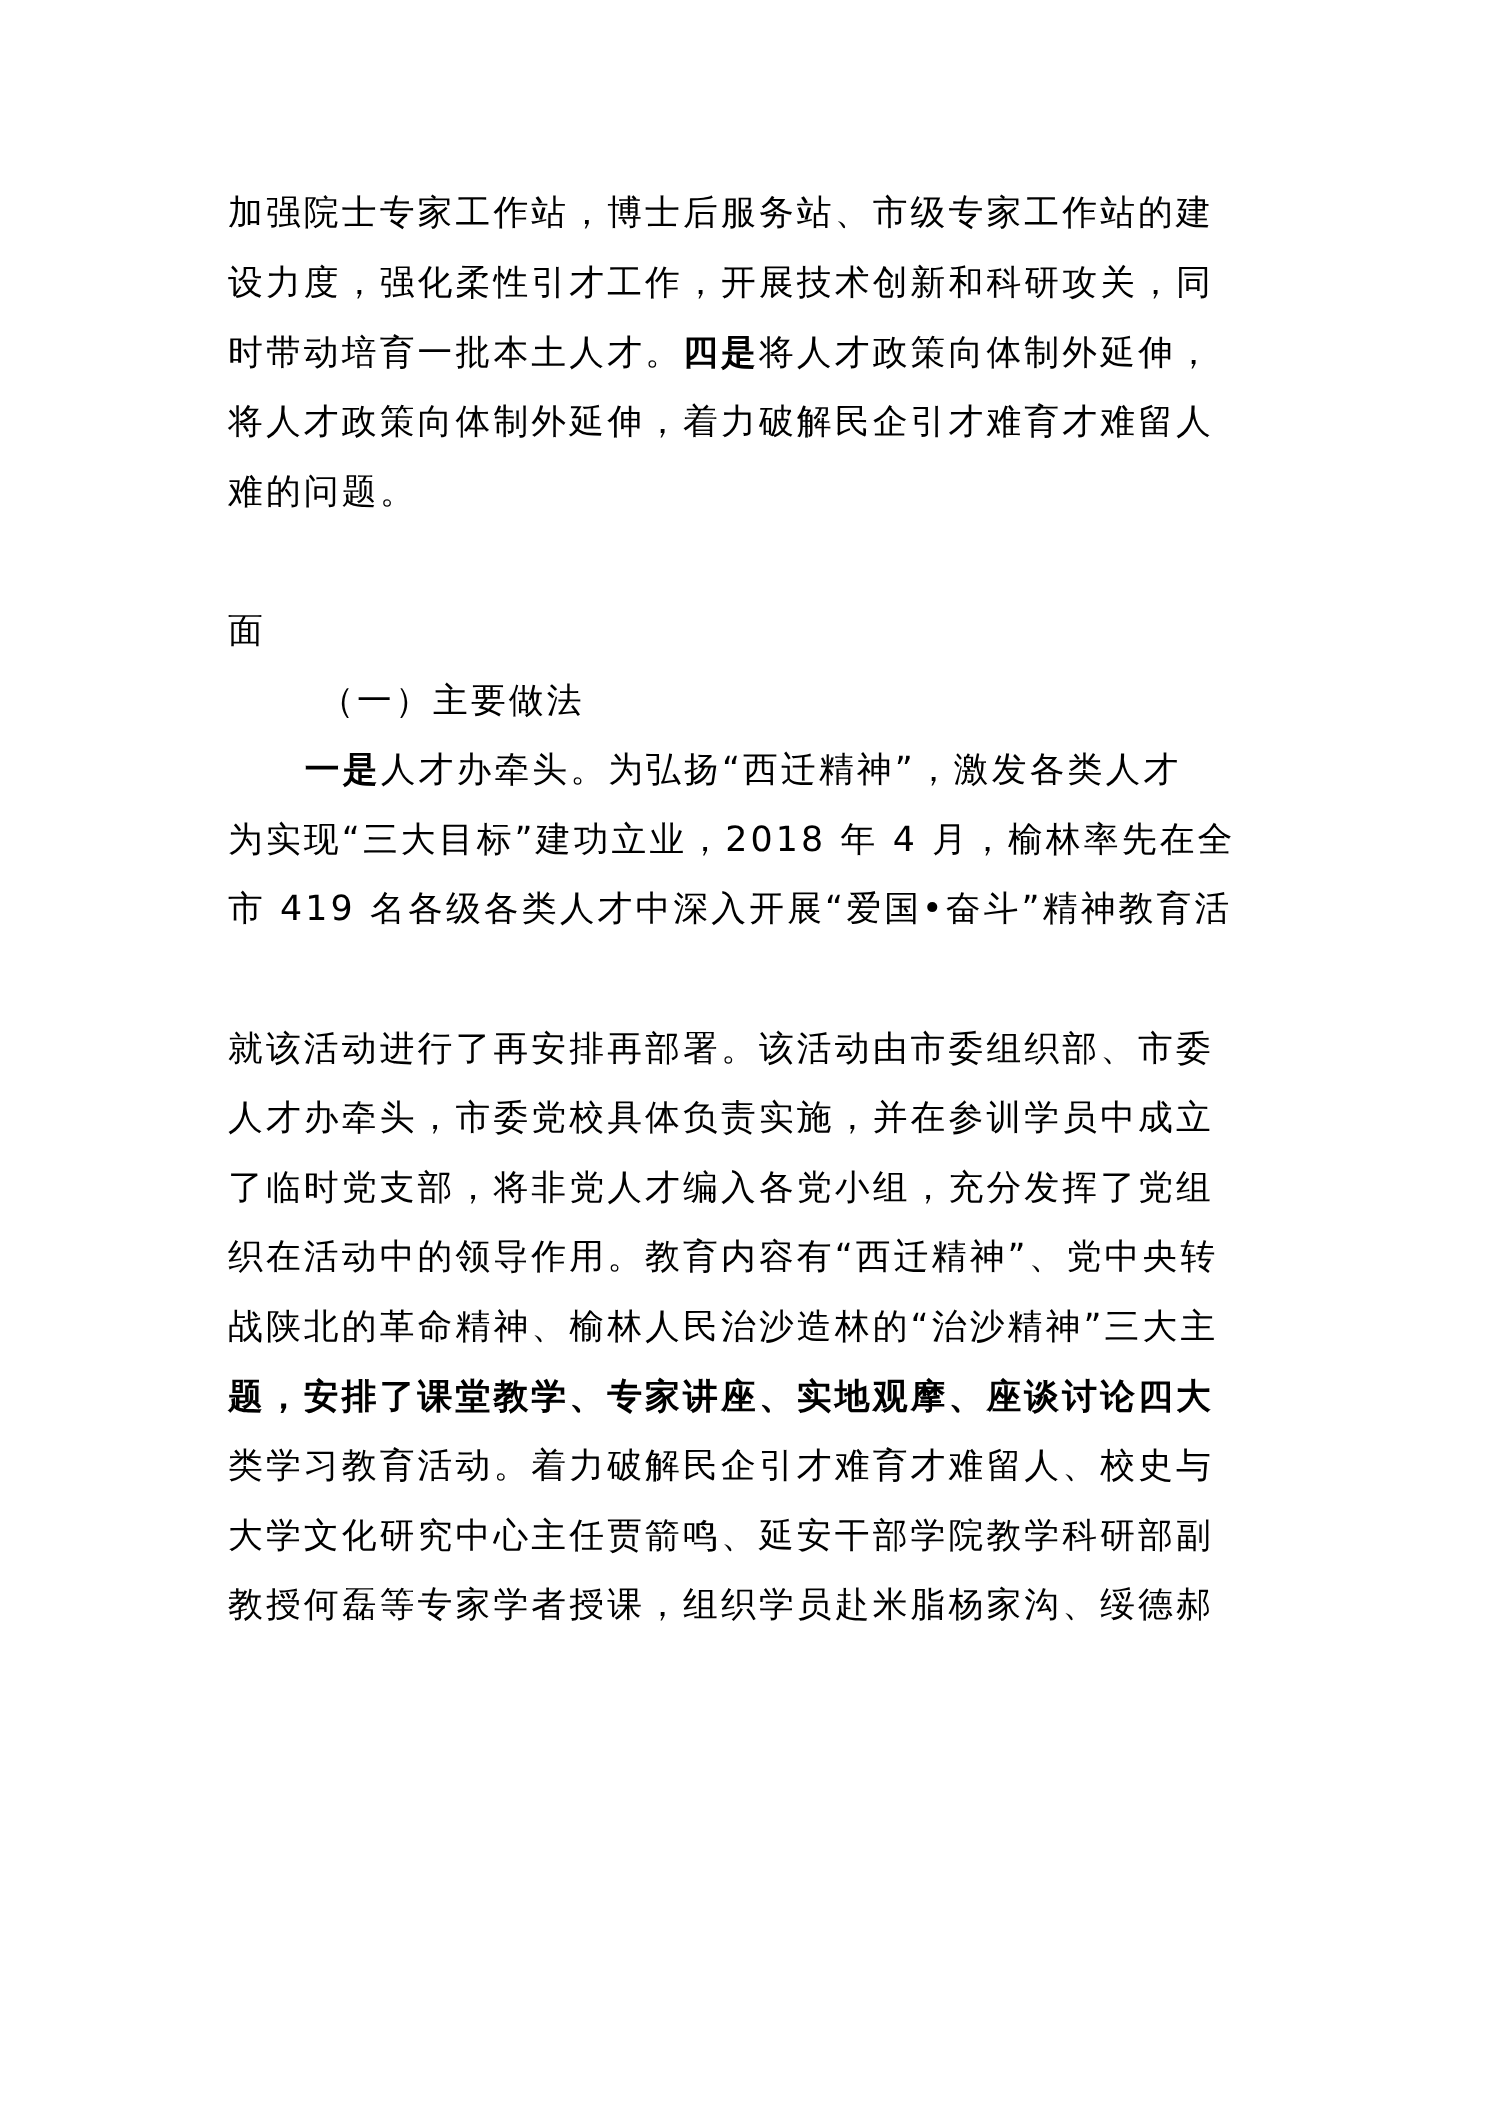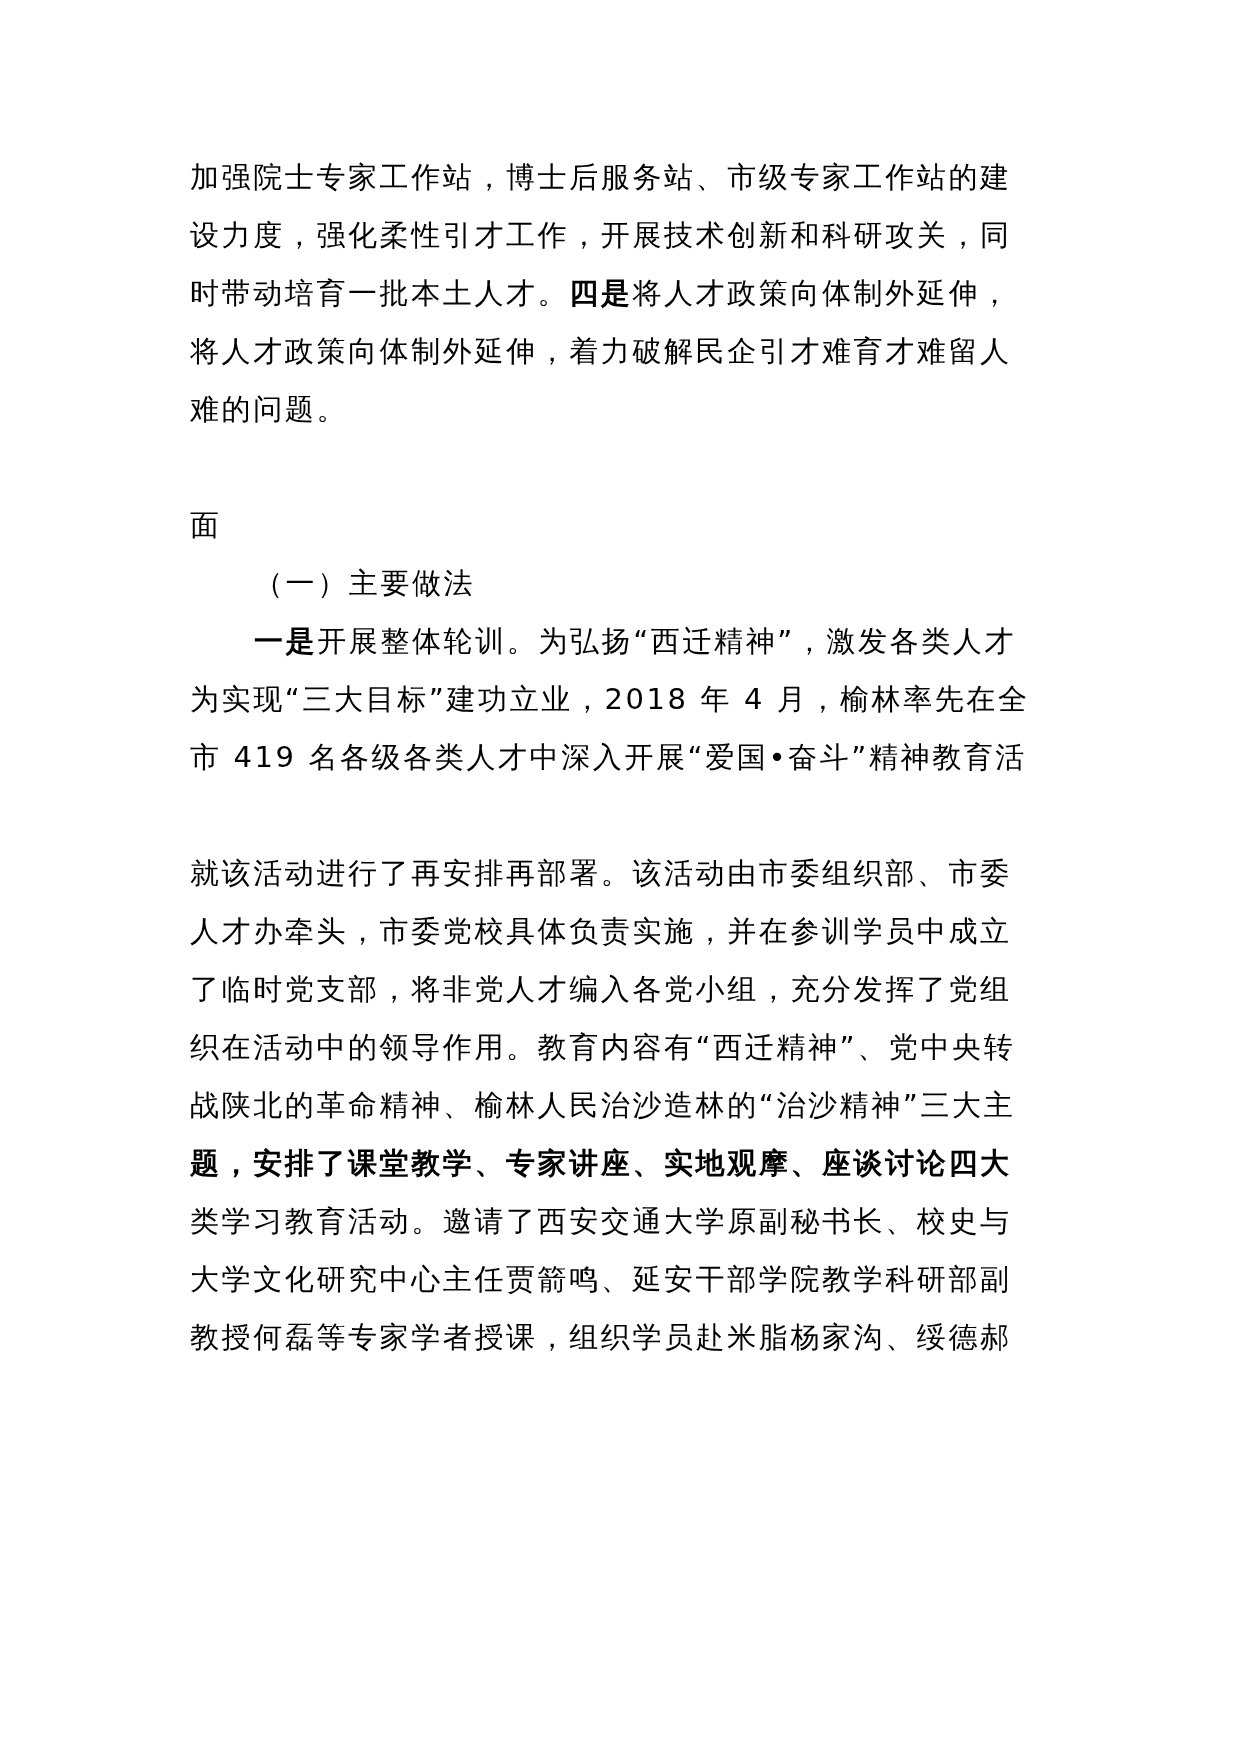--- a/index.html
+++ b/index.html
@@ -55,26 +55,26 @@
     <span>将人才政策向体制外延伸，着力破解民企引才难育才难留人</span>
   </div>
   <div class="line" style="top:380px;">
     <span>难的问题。</span>
   </div>
 
   <div class="line" style="top:496px;">
     <span>面</span>
   </div>
 
-  <div class="line indent2" style="top:554px;">
+  <div class="line indent2" style="top:554px;margin-left:12px;">
     <span>（一）主要做法</span>
   </div>
 
   <div class="line indent" style="top:612px;">
-    <b>一是</b><span>开展整体轮训。为弘扬“西迁精神”，激发各类人才</span>
+    <b>一是</b><span>人才办牵头。为弘扬“西迁精神”，激发各类人才</span>
   </div>
   <div class="line" style="top:670px;">
     <span>为实现“三大目标”建功立业，2018 年 4 月，榆林率先在全</span>
   </div>
   <div class="line" style="top:728px;">
     <span>市 419 名各级各类人才中深入开展“爱国•奋斗”精神教育活</span>
   </div>
   <div class="line" style="top:844px;">
     <span>就该活动进行了再安排再部署。该活动由市委组织部、市委</span>
   </div>
@@ -87,21 +87,21 @@
   <div class="line" style="top:1018px;">
     <span>织在活动中的领导作用。教育内容有“西迁精神”、党中央转</span>
   </div>
   <div class="line" style="top:1076px;">
     <span>战陕北的革命精神、榆林人民治沙造林的“治沙精神”三大主</span>
   </div>
   <div class="line" style="top:1134px;font-weight:bold;">
     <span>题，安排了课堂教学、专家讲座、实地观摩、座谈讨论四大</span>
   </div>
   <div class="line" style="top:1192px;">
-    <span>类学习教育活动。邀请了西安交通大学原副秘书长、校史与</span>
+    <span>类学习教育活动。着力破解民企引才难育才难留人、校史与</span>
   </div>
   <div class="line" style="top:1250px;">
     <span>大学文化研究中心主任贾箭鸣、延安干部学院教学科研部副</span>
   </div>
   <div class="line" style="top:1308px;">
     <span>教授何磊等专家学者授课，组织学员赴米脂杨家沟、绥德郝</span>
   </div>
 
 </div>
 

